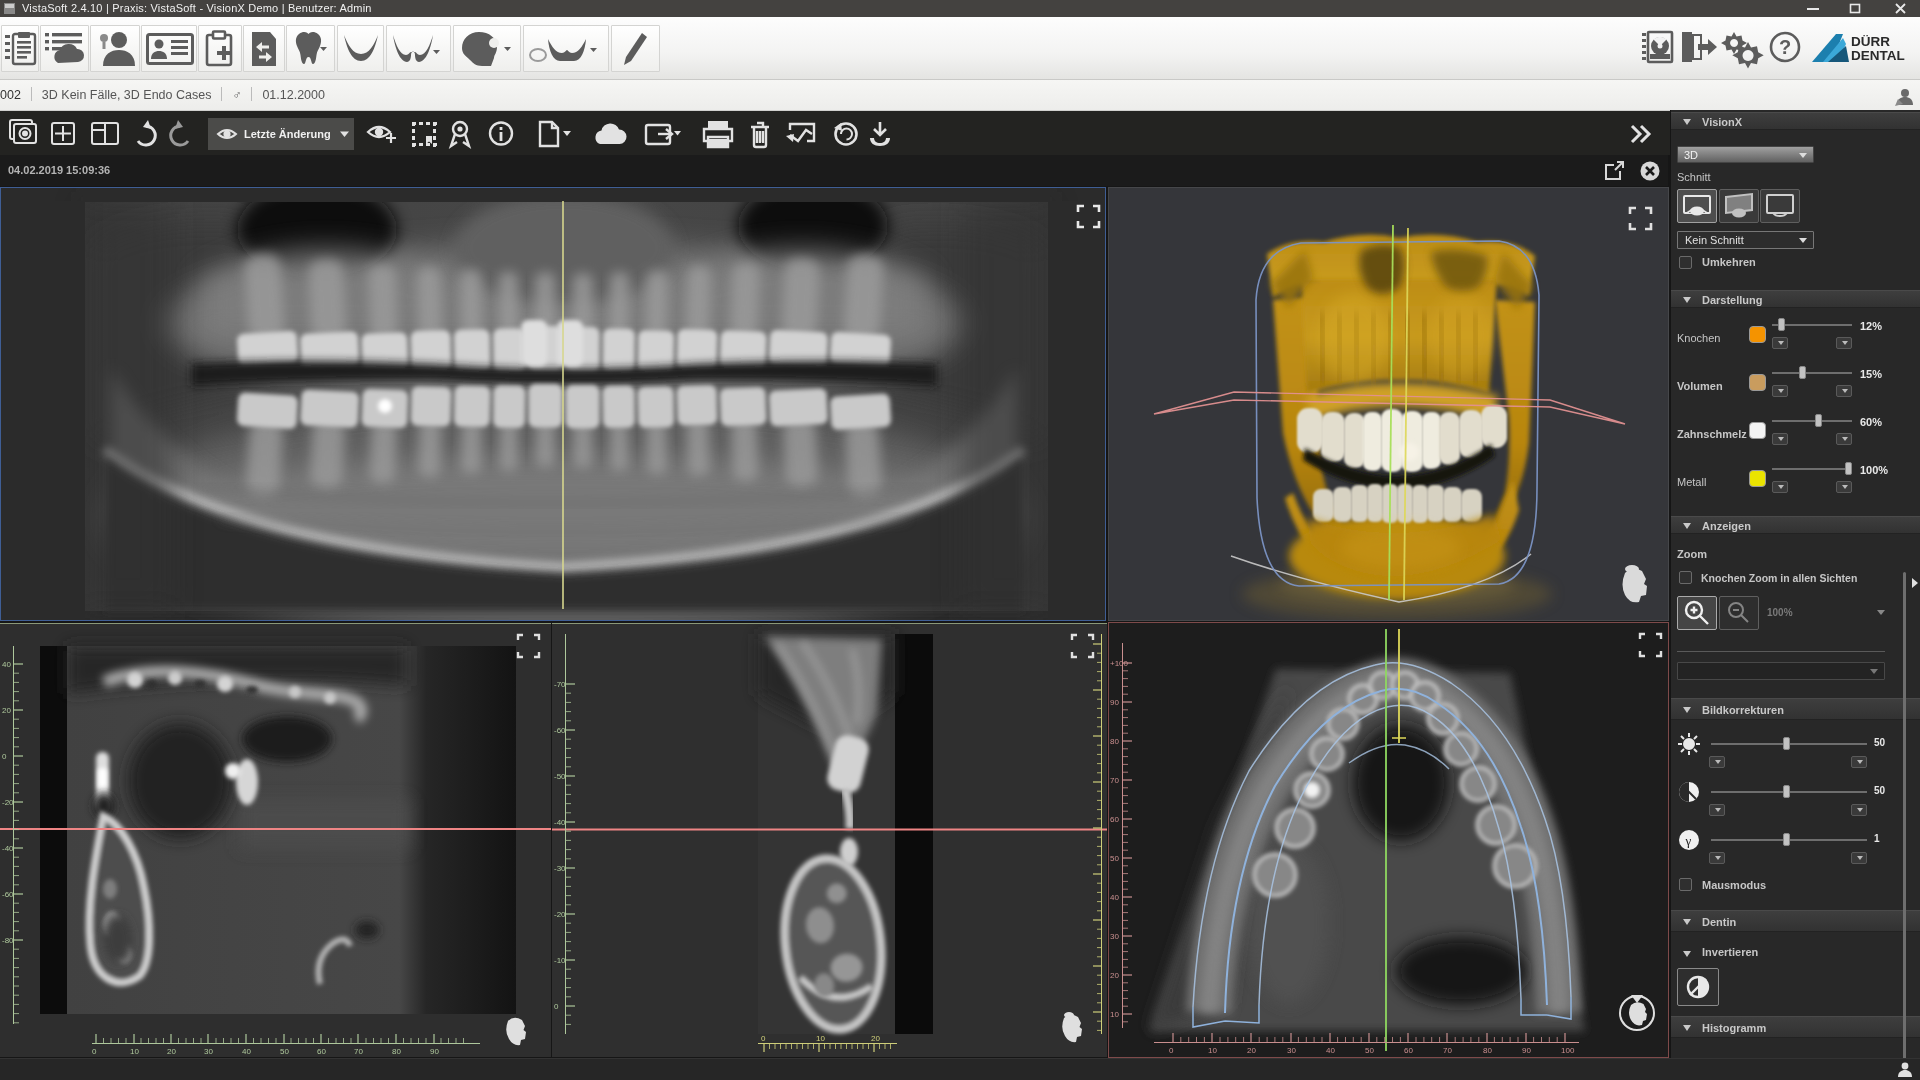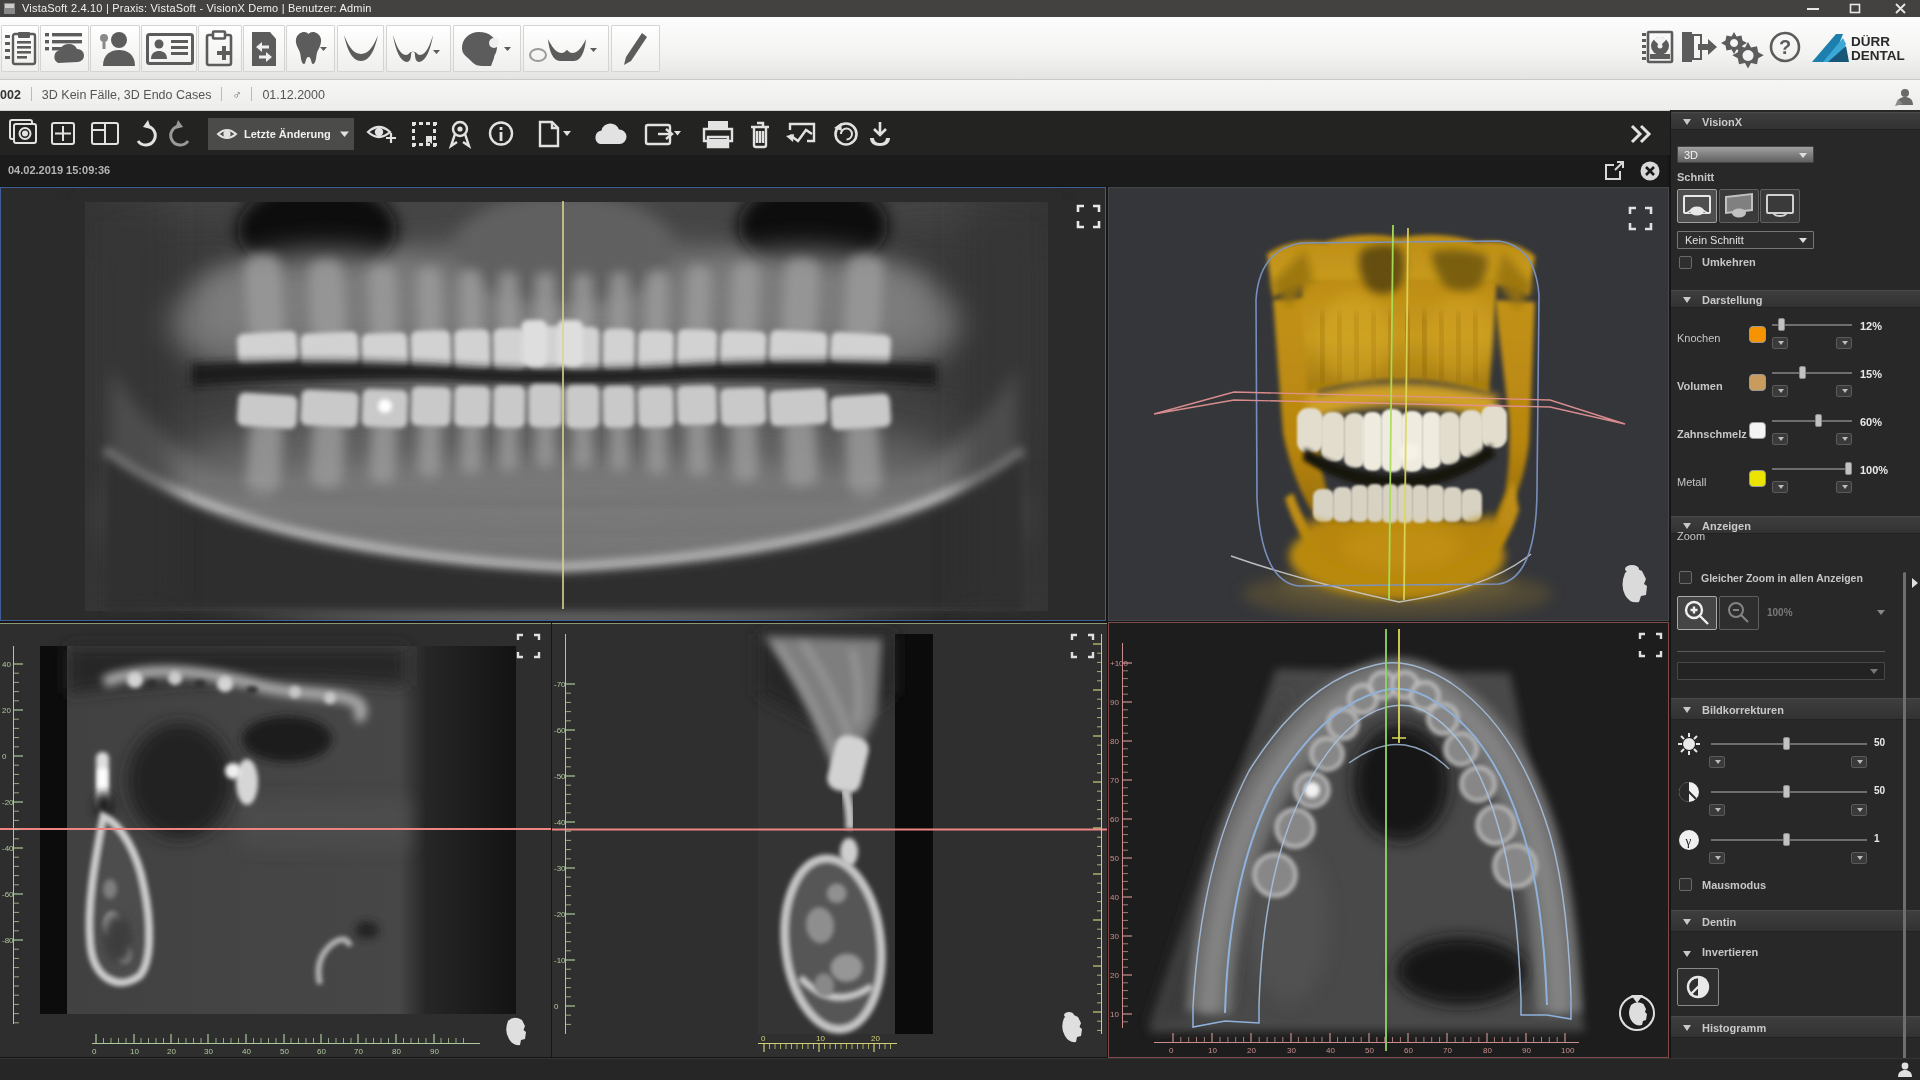--- a/index.html
+++ b/index.html
@@ -163,21 +163,21 @@
         <path d="M170 32 L194 4 L201 4 L190 32 Z" fill="#1c7fae"></path>
         <path d="M181 32 L201 8 L204 14 L196 32 Z" fill="#3ba8d8"></path>
         <path d="M186 32 L204 16 L207 32 Z" fill="#16577a"></path>
  <text x="209" y="16" font-size="13.5" font-weight="bold" fill="#2a2a2a" font-family="Liberation Sans">DÜRR</text>
  <text x="209" y="30" font-size="13.5" font-weight="bold" fill="#2a2a2a" font-family="Liberation Sans">DENTAL</text>
       </g>
 </svg>
 </div>
 
 <div class="abs" id="patientbar">
- <div class="abs" style="left:0px;top:7px"><span style="font-weight:bold;color:#333">002</span><span class="psep"></span><span>3D Kein Fälle, 3D Endo Cases</span><span class="psep"></span><span style="font-size:12px">♂</span><span class="psep"></span><span>01.12.2000</span></div>
+ <div class="abs" style="left:0px;top:7px"><span style="font-weight:normal;color:#333">002</span><span class="psep"></span><span>3D Kein Fälle, 3D Endo Cases</span><span class="psep"></span><span style="font-size:12px">♂</span><span class="psep"></span><span>01.12.2000</span></div>
  <svg class="abs" style="left:1893px;top:8px" width="22" height="20" viewBox="0 0 22 20">
       <g fill="#6a6a6a">
         <circle cx="12" cy="5" r="4"></circle>
         <path d="M4 17 c0-6 4-8 8-8 s8 2 8 8 z"></path>
         <path d="M2 18 l8-2 -5-5 z" fill="#8a8a8a"></path>
       </g>
     </svg>
 </div>
 
 <div class="abs" id="darkbar">
@@ -1098,21 +1098,21 @@
 .btn3{position:absolute;width:40px;height:34px;background:#3a3a3a;border:1px solid #5f5f5f;border-radius:2px}
 </style>
 <div class="hdr" style="top:2px">
       <div class="tri"></div>
       <div class="tx">VisionX</div>
     </div>
 <div class="ddg" style="left:6px;top:36px;width:137px">
       <span style="position:absolute;left:6px;top:2px">3D</span>
       <div class="dar" style="right:6px;top:6px"></div>
     </div>
-<div class="lab" style="left:6px;top:61px;font-weight:bold">Schnitt</div>
+<div class="lab" style="left:6px;top:61px;font-weight:normal">Schnitt</div>
 <div class="btn3" style="left:6px;top:79px;background:#4e4e4e;border-color:#a0a0a0"></div>
 <div class="btn3" style="left:48px;top:79px"></div>
 <div class="btn3" style="left:89px;top:79px"></div>
 <svg class="abs" style="left:6px;top:79px" width="124" height="34" viewBox="0 0 124 34">
  <g stroke="#e8e8e8" fill="none" stroke-width="2">
         <rect x="7" y="7" width="26" height="17" rx="1"></rect>
         <path d="M10 24 q10-8 20 0" fill="#4e4e4e"></path>
         <ellipse cx="20" cy="22" rx="7" ry="4.5" fill="#e8e8e8" stroke="none"></ellipse>
       </g>
  <g stroke="#d0d0d0" fill="none" stroke-width="2" opacity="0.9">
@@ -1160,23 +1160,23 @@
 <div class="sw" style="left:78px;top:360px;background:#ebe400"></div>
 <div class="track" style="left:101px;top:358px;width:80px"></div>
 <div class="thumb" style="left:174px;top:352px"></div>
 <div class="pct" style="left:189px;top:354px">100%</div>
 <div class="stp" style="left:101px;top:371px"></div>
 <div class="stp" style="left:165px;top:371px"></div>
 <div class="hdr" style="top:406px">
       <div class="tri"></div>
       <div class="tx">Anzeigen</div>
     </div>
-<div class="lab" style="left:6px;top:420px;font-weight:normal">Zoom</div>
+<div class="lab" style="left:6px;top:438px;font-weight:bold">Zoom</div>
 <div class="cb" style="left:8px;top:461px"></div>
-<div class="lab" style="left:30px;top:462px;font-size:10.5px;font-weight:bold">Gleicher Zoom in allen Anzeigen</div>
+<div class="lab" style="left:30px;top:462px;font-size:10.5px;font-weight:bold">Knochen Zoom in allen Sichten</div>
 <div class="btn3" style="left:6px;top:486px;background:#454545;border-color:#aaa"></div>
 <div class="btn3" style="left:48px;top:486px;background:#2e2e2e"></div>
 <svg class="abs" style="left:6px;top:486px" width="130" height="34" viewBox="0 0 130 34">
  <g stroke="#f0f0f0" stroke-width="2.4" fill="none">
         <circle cx="17" cy="14" r="8"></circle>
         <path d="M23 20 l8 8 M13.5 14 h7 M17 10.5 v7"></path>
       </g>
  <g stroke="#9a9a9a" stroke-width="2" fill="none" opacity="0.8">
         <circle cx="59" cy="14" r="7"></circle>
         <path d="M64 19 l7 7 M56 14 h6"></path>

